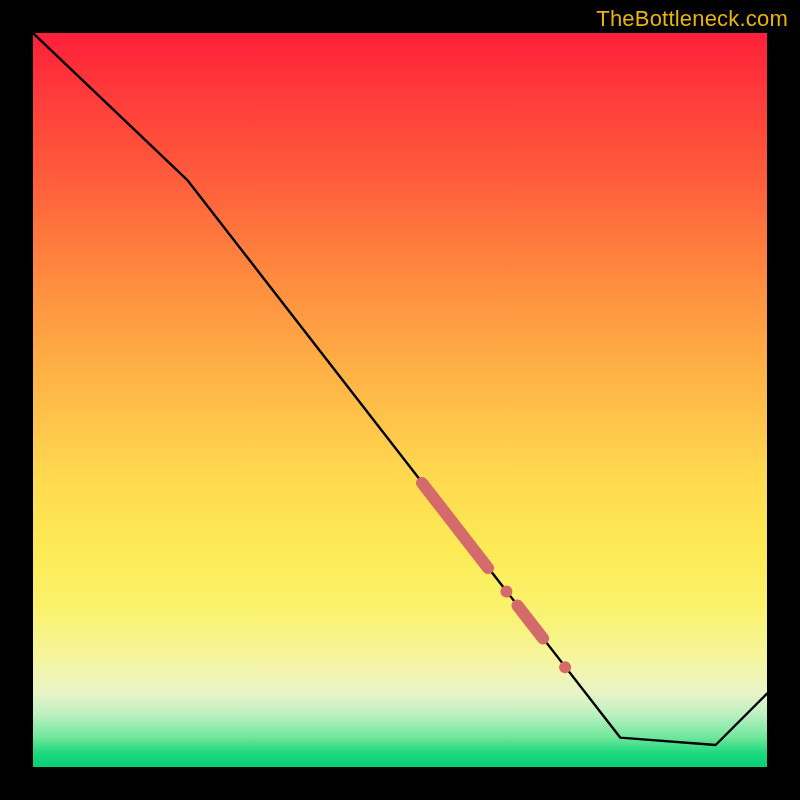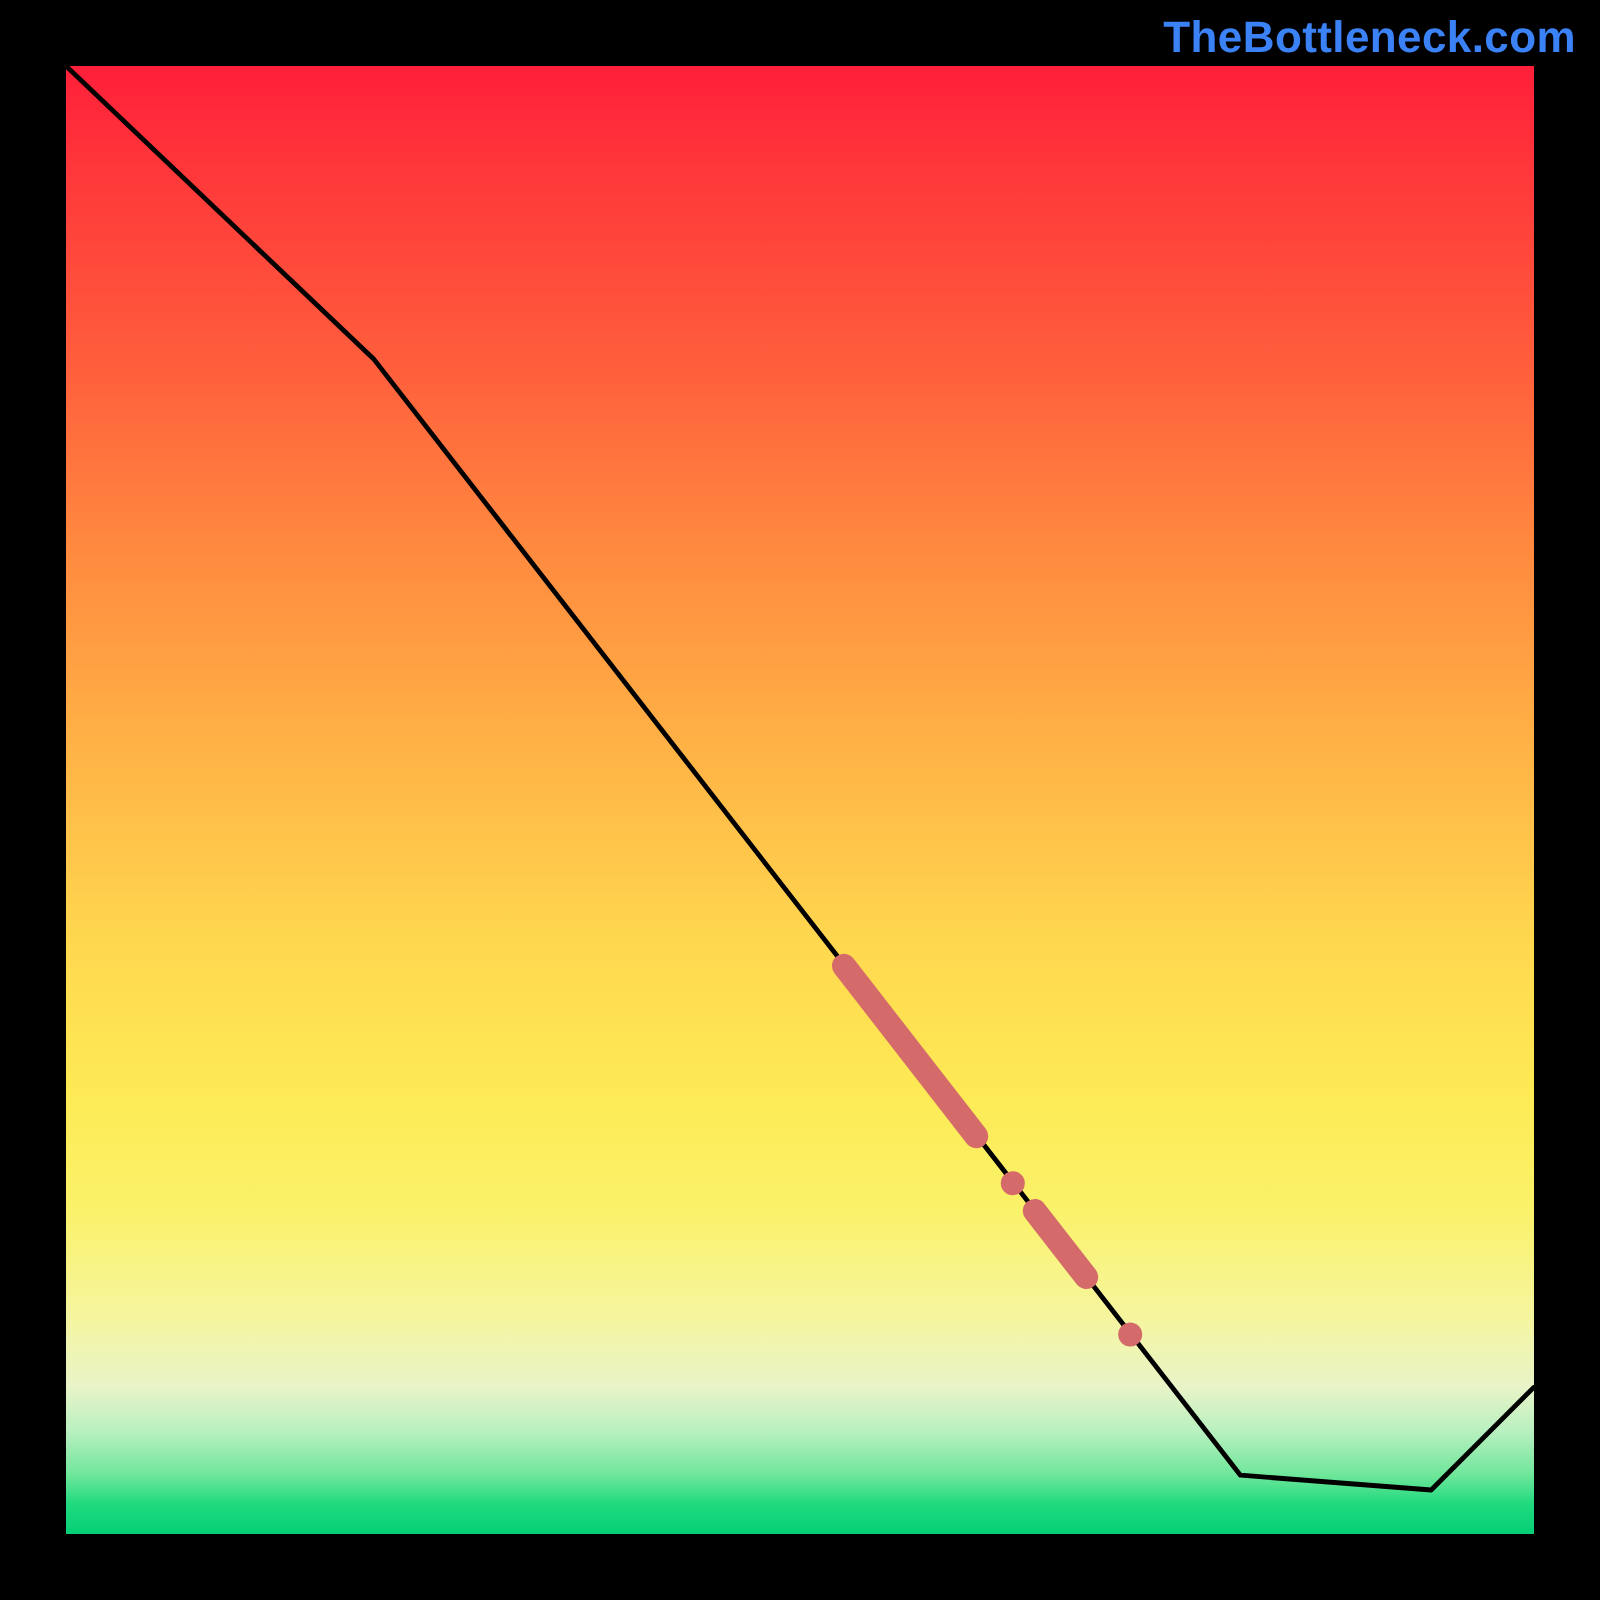--- a/index.html
+++ b/index.html
@@ -13,23 +13,23 @@
   }
   .wrap {
     position: relative;
     width: 800px;
     height: 800px;
   }
   .watermark {
     position: absolute;
     top: 6px;
     right: 12px;
-    color: #3b82f6;
+    color: #eab308;
     font-size: 22px;
-    font-weight: 700;
+    font-weight: 400;
     letter-spacing: 0.2px;
     z-index: 30;
   }
   .plot {
     position: absolute;
     left: 33px;
     top: 33px;
     width: 734px;
     height: 734px;
     background: linear-gradient(

